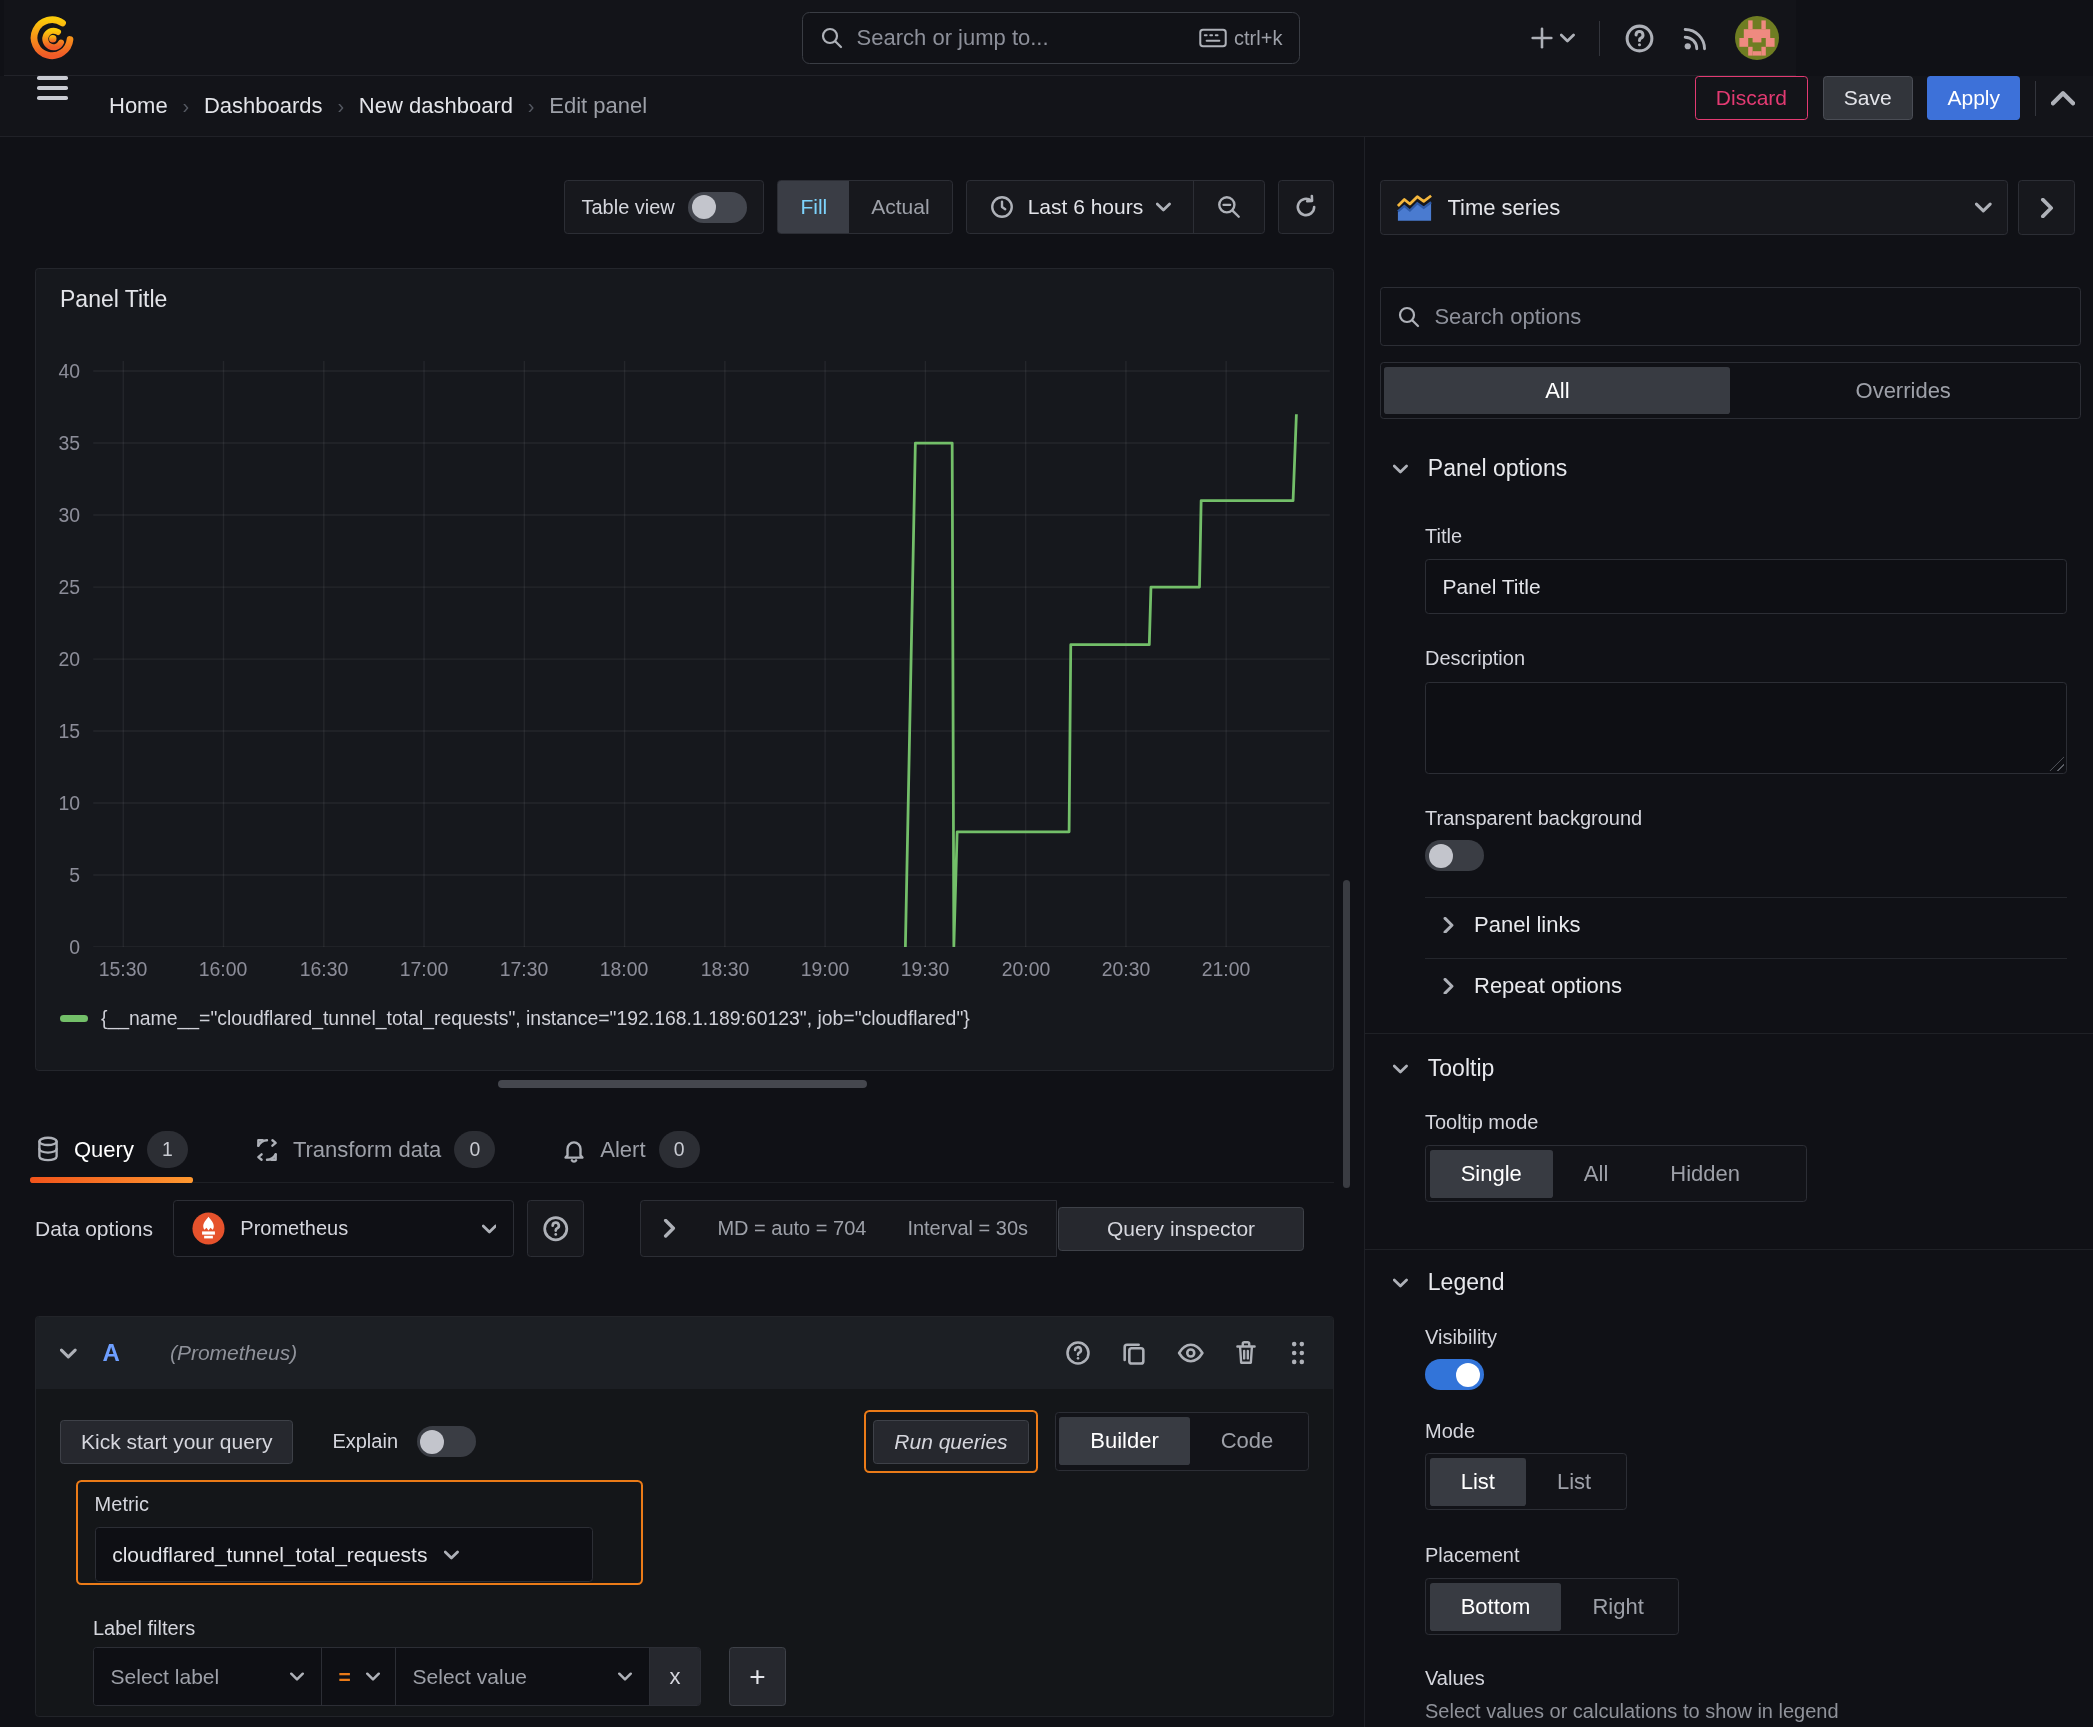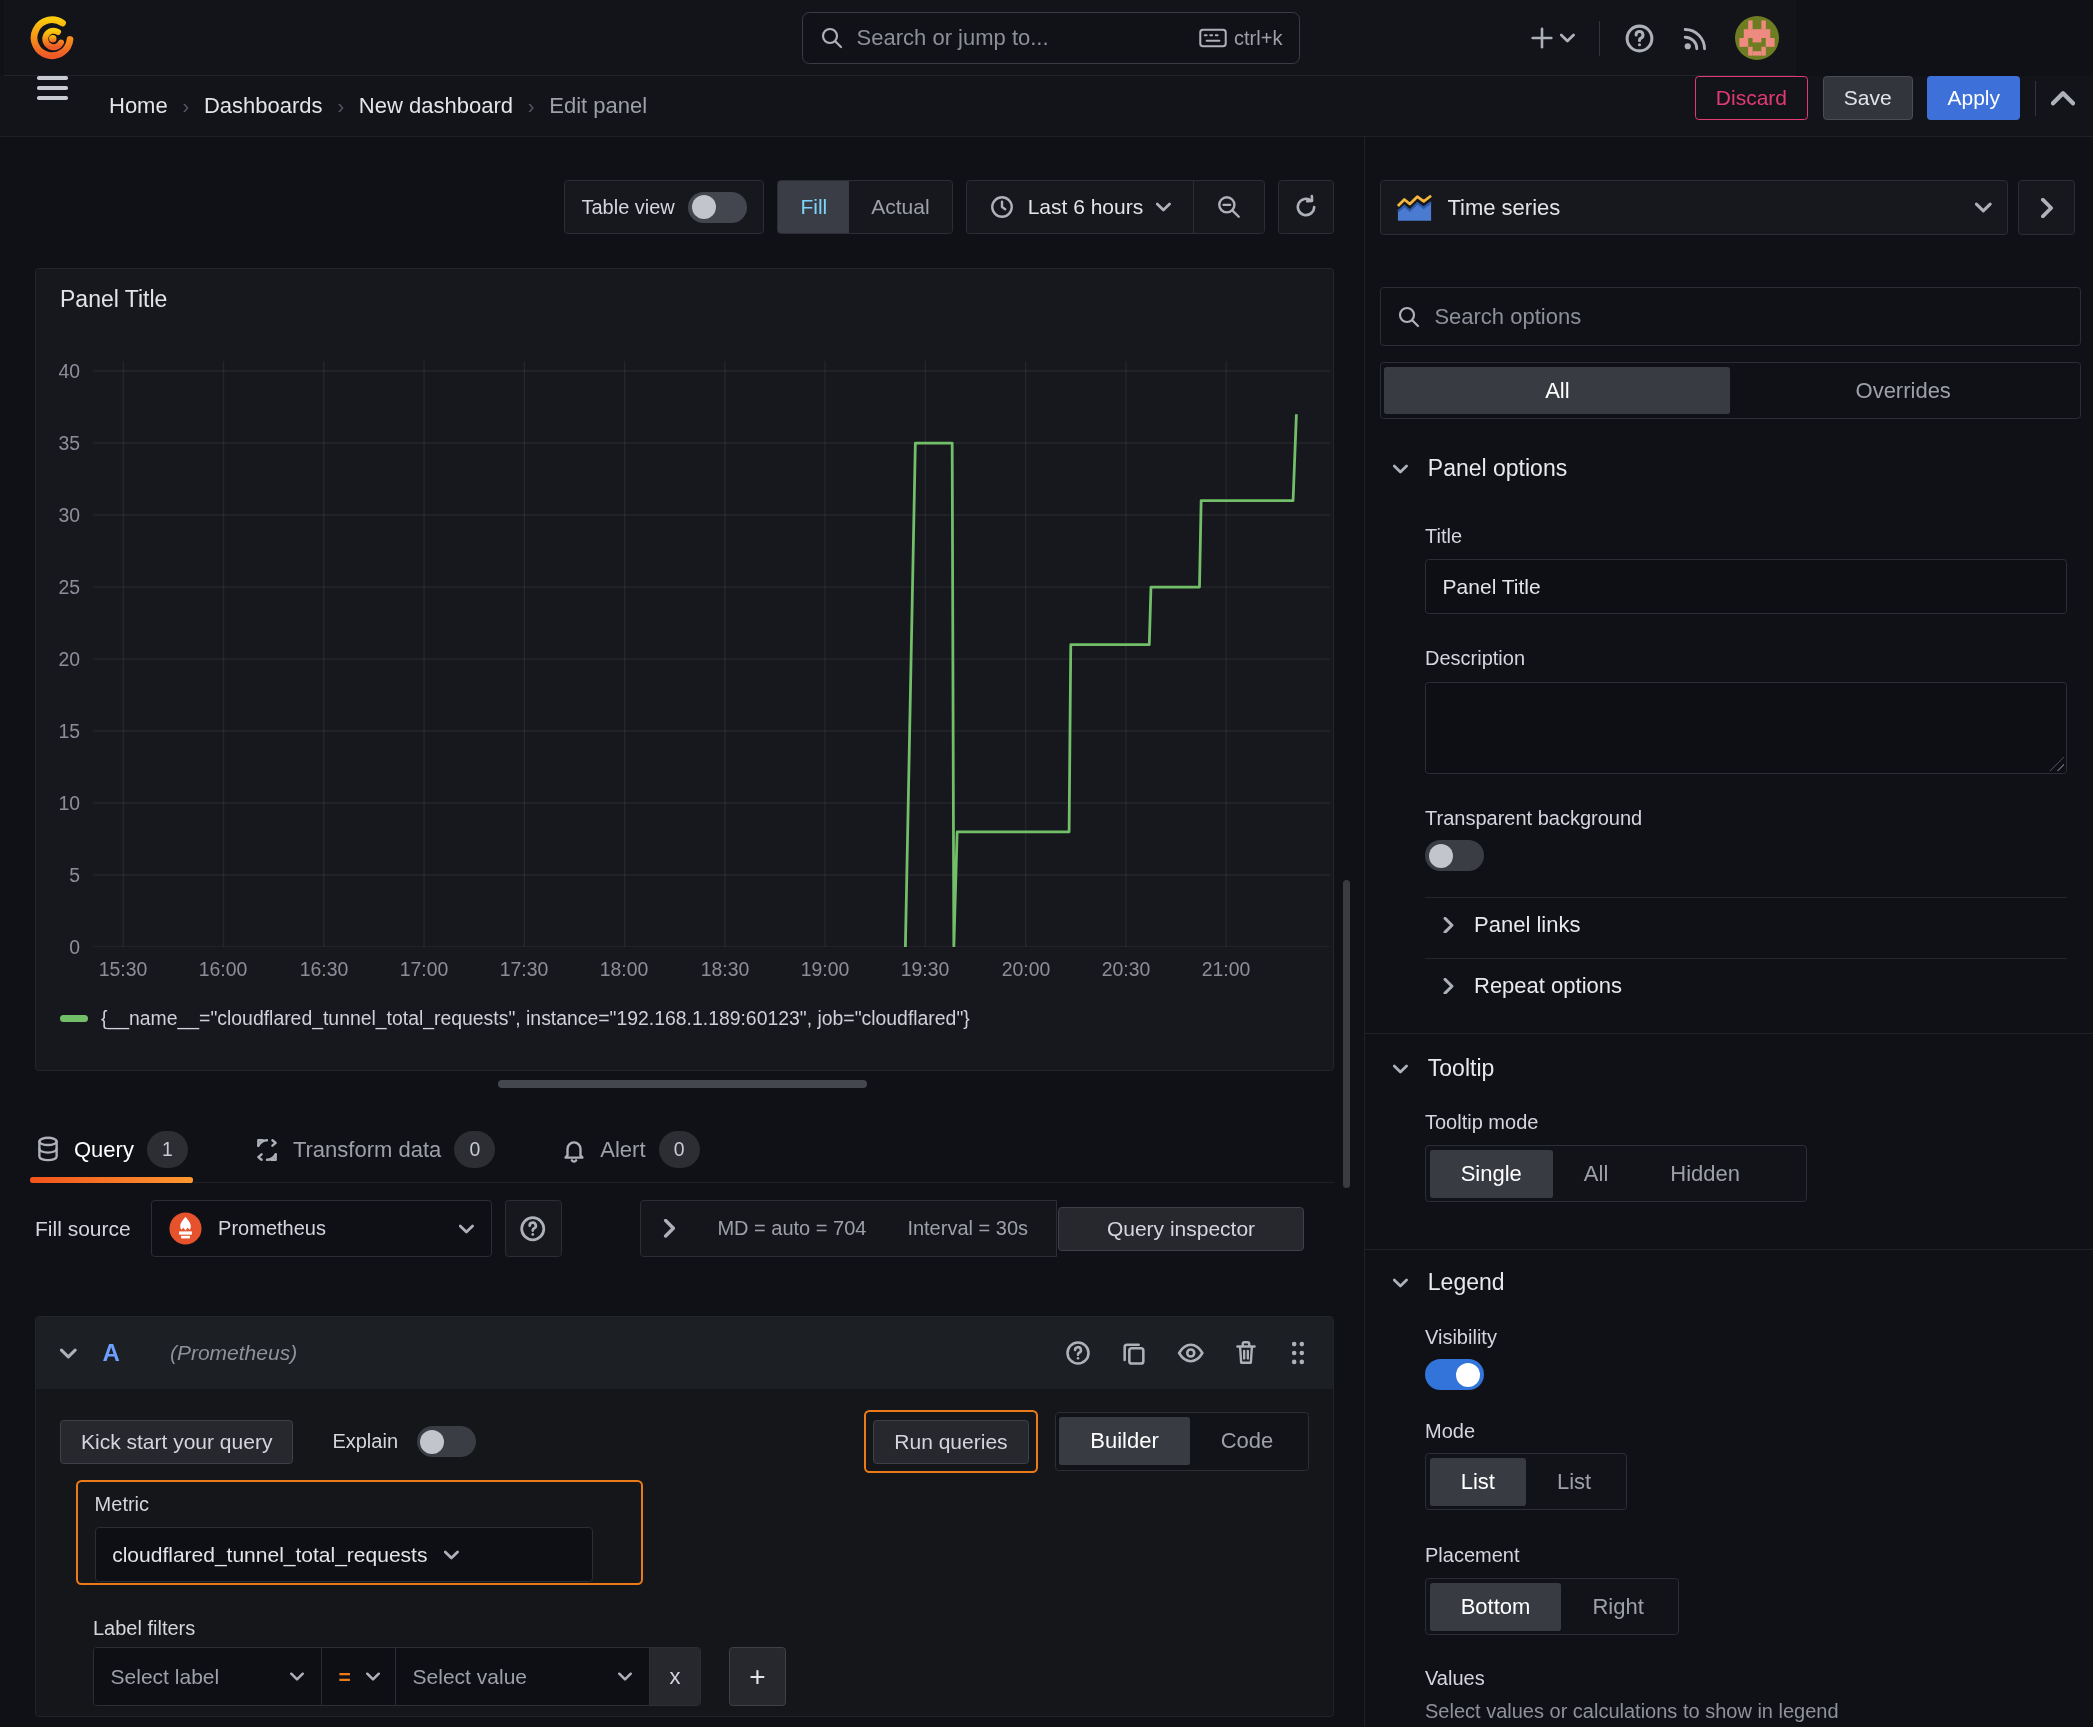--- a/index.html
+++ b/index.html
@@ -358,21 +358,21 @@
       <svg width="26" height="26" viewBox="0 0 24 24">
           <path class="stroke-ic" d="M6 17 v-6 a6 6 0 0 1 12 0 v6 l1.8 2 H4.2 Z"></path>
           <path class="stroke-ic" d="M10 21.5 a2.2 2.2 0 0 0 4 0"></path>
         </svg>
       <span>Alert</span>
       <span class="badge">0</span>
     </div>
   </div>
 
   <div id="ds-row">
-    <span id="ds-label">Fill source</span>
+    <span id="ds-label">Data options</span>
     <div id="ds-picker">
       <svg width="35" height="35" viewBox="0 0 24 24">
           <circle cx="12" cy="12" r="11" fill="#e6522c"></circle>
           <path d="M12 4 c1.6 2.2 3.6 4 3.6 6.6 0 .9-.3 1.7-.8 2.3 l-1.4-1.5 -1.4 2 -1.4-2 -1.4 1.5 c-.5-.6-.8-1.4-.8-2.3 C8.4 8 10.4 6.2 12 4 Z" fill="#fff"></path>
           <rect x="7.6" y="14" width="8.8" height="2.2" fill="#fff"></rect>
           <rect x="9" y="17" width="6" height="1.8" fill="#fff"></rect>
         </svg>
       <span>Prometheus</span>
       <svg class="chev" width="14.8" height="10" viewBox="0 0 12 8" style="margin-left:auto">
           <polyline points="1,1.5 6,6.5 11,1.5" class="stroke-ic"></polyline>
@@ -433,21 +433,21 @@
           </svg>
       </div>
     </div>
 
     <div id="qc-toolbar">
       <div class="btn btn-secondary">Kick start your query</div>
       <span style="margin-left:39px; color:var(--text);">Explain</span>
       <div class="toggle" style="margin-left:18.5px; background:#3a3d44;">
           <div class="knob"></div>
         </div>
-      <div style="margin-left:auto;" class="hl">
+      <div style="margin-left:auto;font-style:italic;" class="hl">
         <div class="btn btn-secondary">Run queries</div>
       </div>
       <div id="builder-seg" class="seg-wrap" style="height:59px;">
         <div class="s on">Builder</div>
         <div class="s">Code</div>
       </div>
     </div>
 
     <div id="metric-block" class="hl" style="padding:11px 16.6px;">
       <div class="field-label">Metric</div>

